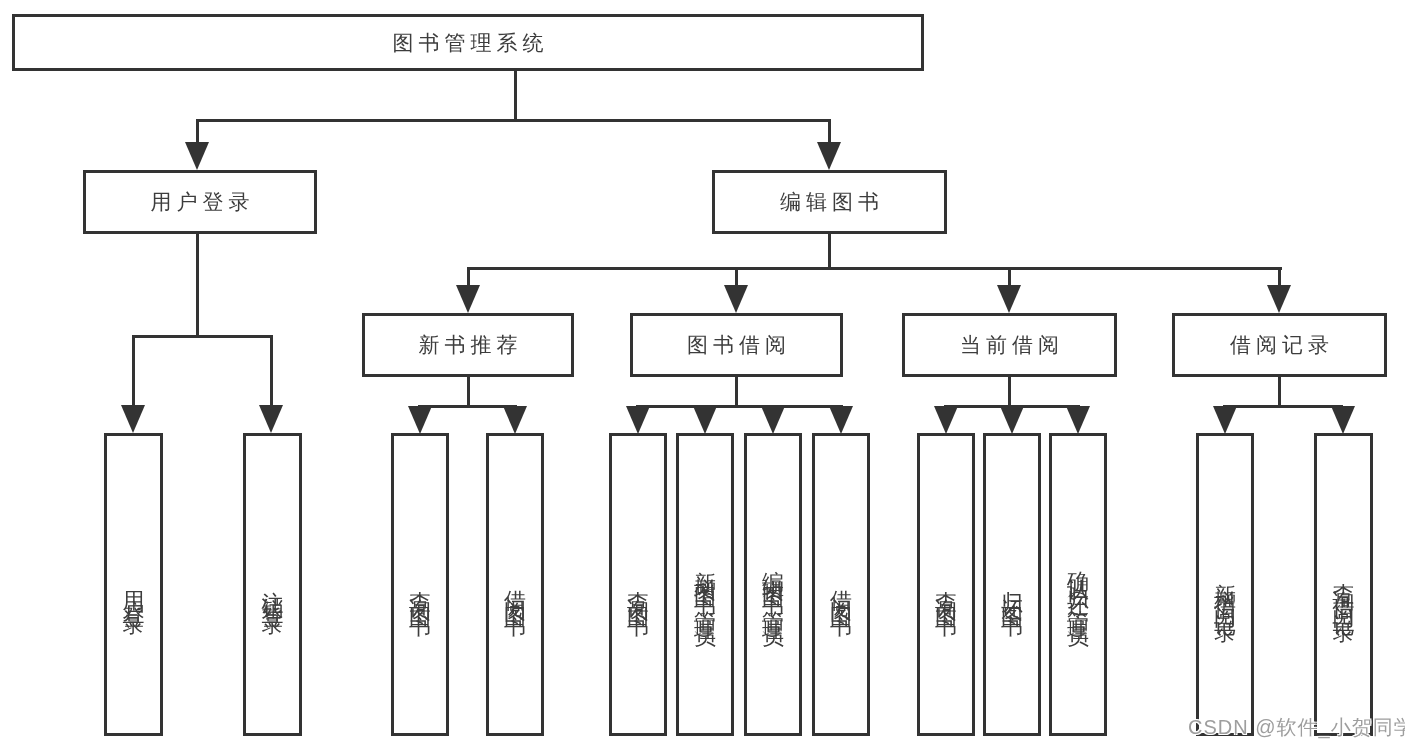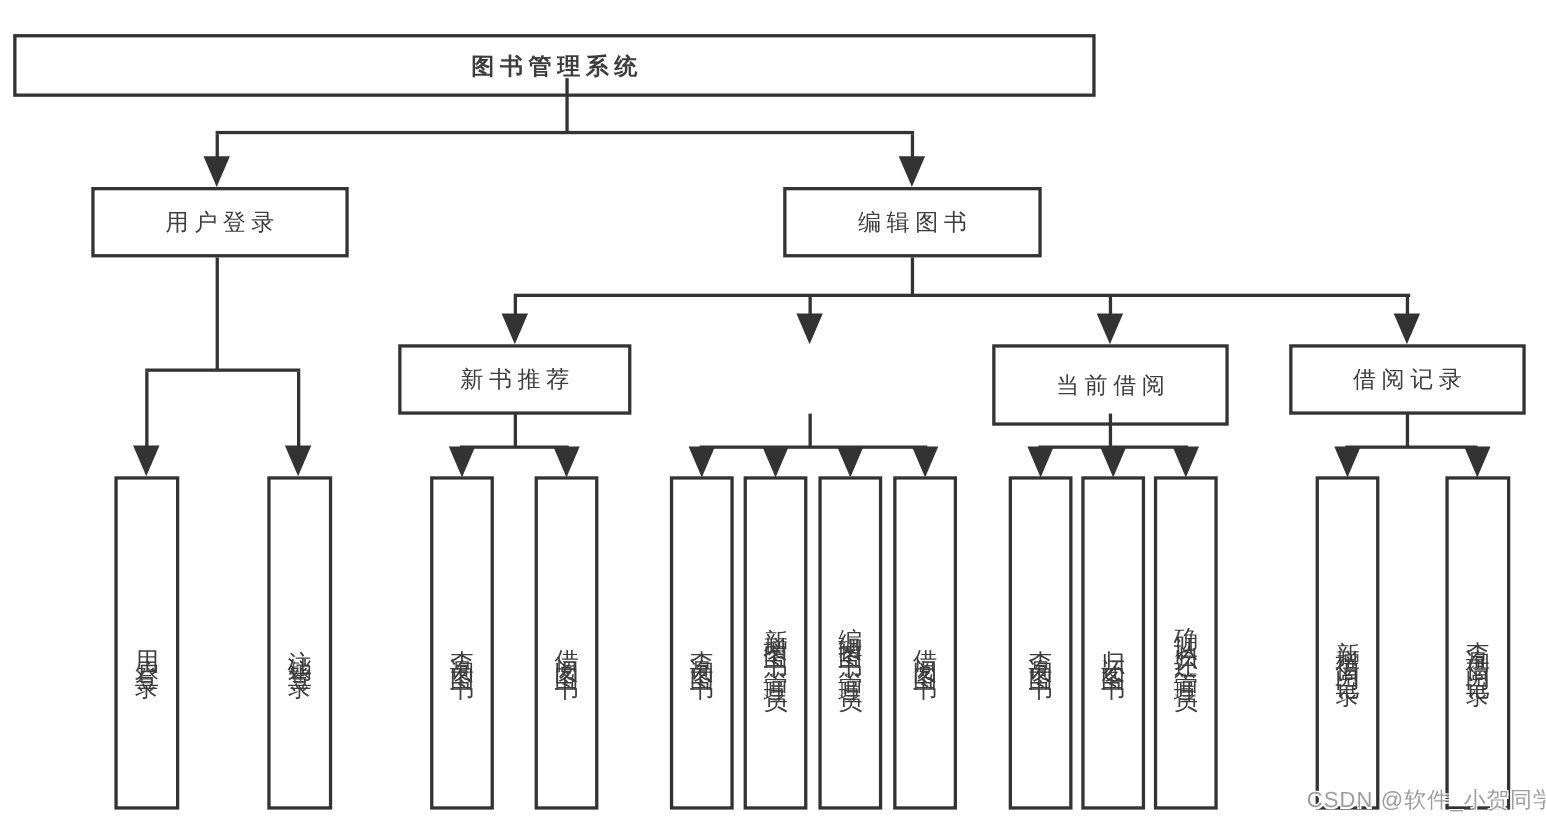--- a/index.html
+++ b/index.html
@@ -58,30 +58,31 @@
     color: var(--wm, #9e9e9e);
     text-shadow: -1px -1px 0 #fff, 1px -1px 0 #fff, -1px 1px 0 #fff, 1px 1px 0 #fff;
     white-space: nowrap;
   }
 </style>
 </head>
 <body>
 
 <div class="canvas">
 
-  <div class="node h-node" style="left:12px; top:31px; width:984px; height:57px;font-weight:bold;">图书管理系统</div>
+  <div class="node h-node" style="left:12px; top:14px; width:912px; height:57px;">图书管理系统</div>
 
   <div class="node h-node" style="left:83px; top:170px; width:234px; height:64px;">用户登录</div>
 
   <div class="node h-node" style="left:712px; top:170px; width:235px; height:64px;">编辑图书</div>
 
   <div class="node h-node" style="left:362px; top:313px; width:212px; height:64px;">新书推荐</div>
 
+  <div class="node h-node" style="left:630px; top:313px; width:213px; height:64px;">图书借阅</div>
 
-  <div class="node h-node" style="left:902px; top:313px; width:215px; height:74px;">当前借阅</div>
+  <div class="node h-node" style="left:902px; top:313px; width:215px; height:64px;">当前借阅</div>
 
   <div class="node h-node" style="left:1172px; top:313px; width:215px; height:64px;">借阅记录</div>
 
   <div class="node v-node" style="left:104px; top:433px; width:59px; height:303px;">用户登录</div>
 
   <div class="node v-node" style="left:243px; top:433px; width:59px; height:303px;">注销登录</div>
 
   <div class="node v-node" style="left:391px; top:433px; width:58px; height:303px;">查询图书</div>
 
   <div class="node v-node" style="left:486px; top:433px; width:58px; height:303px;">借阅图书</div>

